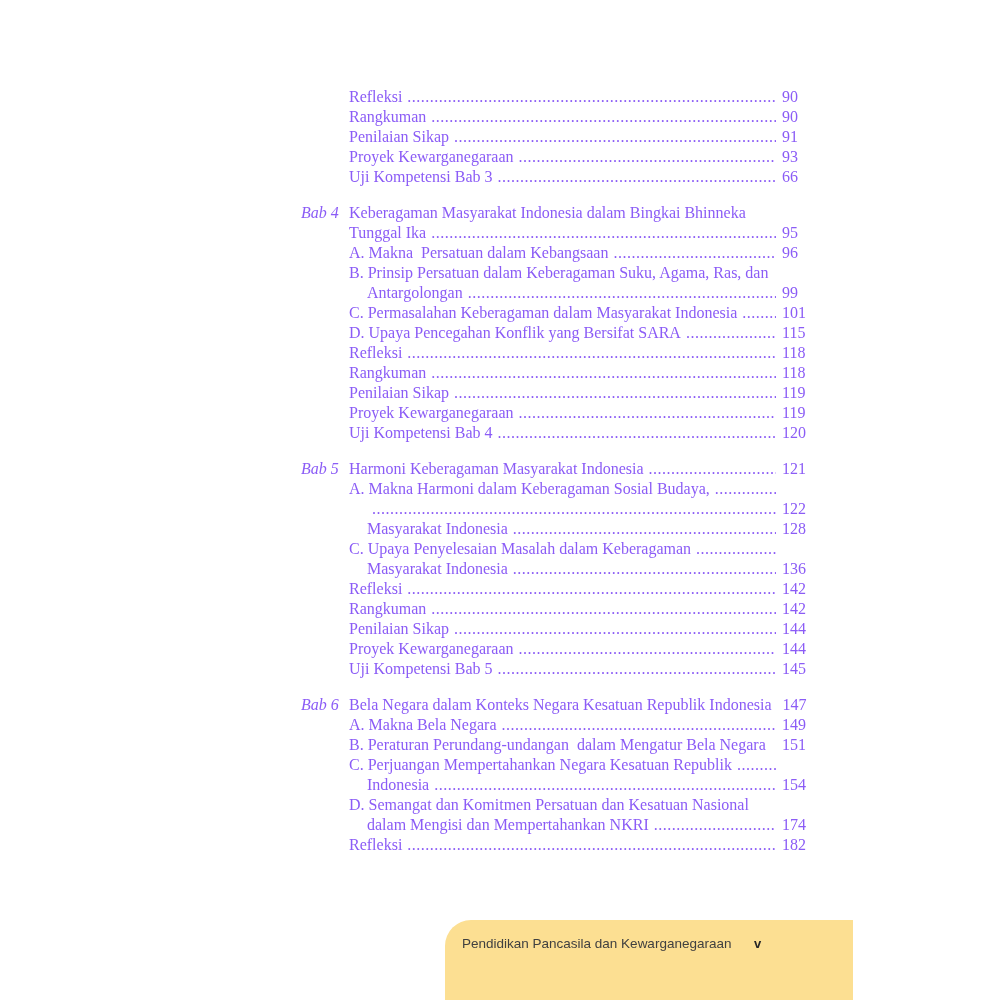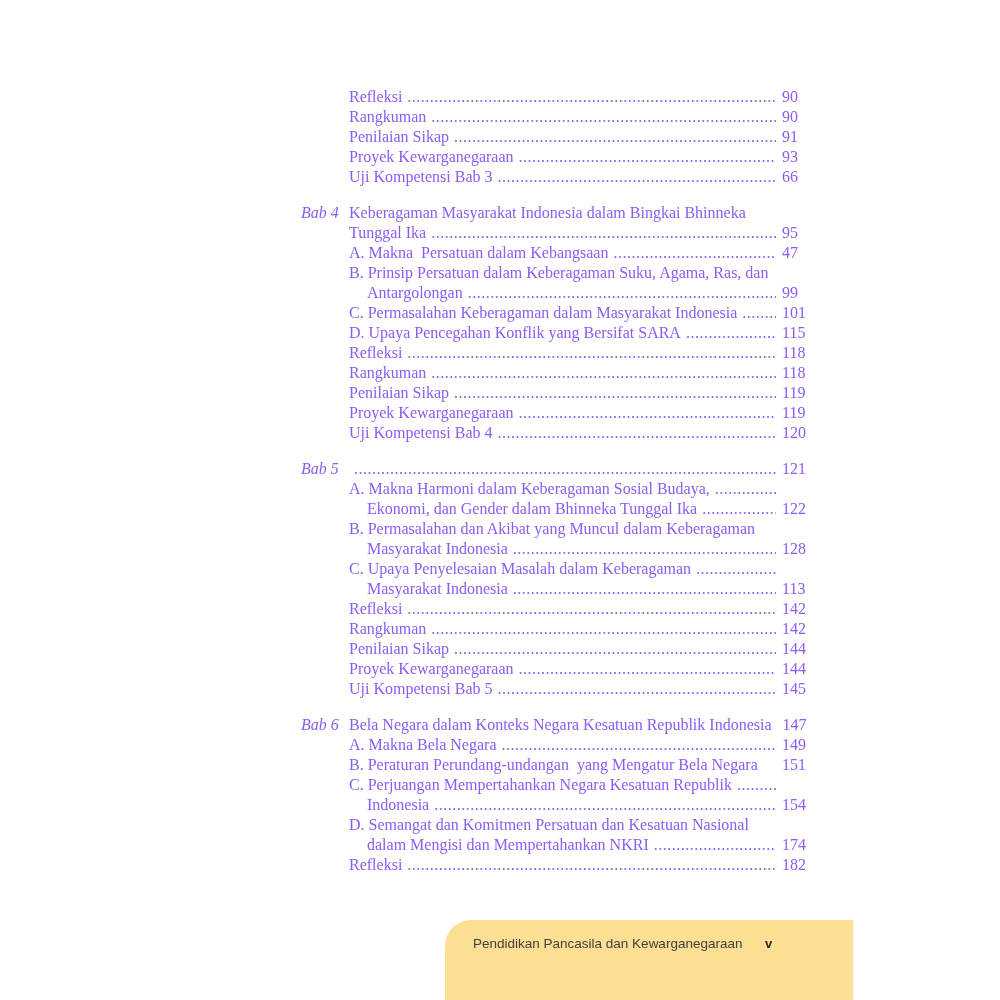--- a/index.html
+++ b/index.html
@@ -51,21 +51,21 @@
   }
   .footer-band {
     position: absolute;
     left: 445px;
     top: 920px;
     width: 408px;
     height: 80px;
     border-top-left-radius: 26px;
     font-family: "Liberation Sans", sans-serif;
     box-sizing: border-box;
-    padding: 14px 0 0 28px;
+    padding: 14px 0 0 17px;
   }
   .book-title {
     font-size: 13.5px;
     color: #404040;
   }
   .page-roman {
     font-size: 13px;
     font-weight: bold;
     color: #262626;
     margin-left: 18px;
@@ -115,21 +115,21 @@
       <div class="row entry">
     <span class="bab"></span>
     <span class="text">Tunggal Ika</span>
     <span class="leader">................................................................................................................................................................................................................................................</span>
     <span class="pagenum">95</span>
   </div>
       <div class="row entry">
     <span class="bab"></span>
     <span class="text">A. Makna  Persatuan dalam Kebangsaan</span>
     <span class="leader">................................................................................................................................................................................................................................................</span>
-    <span class="pagenum">47</span>
+    <span class="pagenum">96</span>
   </div>
       <div class="row entry">
     <span class="bab"></span>
     <span class="text">B. Prinsip Persatuan dalam Keberagaman Suku, Agama, Ras, dan</span>
     <span class="leader"></span>
     <span class="pagenum"></span>
   </div>
       <div class="row wrap">
     <span class="bab"></span>
     <span class="text">Antargolongan</span>
@@ -173,58 +173,52 @@
     <span class="pagenum">119</span>
   </div>
       <div class="row entry">
     <span class="bab"></span>
     <span class="text">Uji Kompetensi Bab 4</span>
     <span class="leader">................................................................................................................................................................................................................................................</span>
     <span class="pagenum">120</span>
   </div>
       <div class="row chapter">
     <span class="bab">Bab 5</span>
+    <span class="text">Harmoni Keberagaman Masyarakat Indonesia</span>
     <span class="leader">................................................................................................................................................................................................................................................</span>
     <span class="pagenum">121</span>
   </div>
       <div class="row entry">
     <span class="bab"></span>
     <span class="text">A. Makna Harmoni dalam Keberagaman Sosial Budaya,</span>
     <span class="leader">................................................................................................................................................................................................................................................</span>
     <span class="pagenum"></span>
   </div>
       <div class="row wrap">
     <span class="bab"></span>
-    <span class="text">Ekonomi, dan Gender dalam Bhinneka Tunggal Ika</span>
     <span class="leader">................................................................................................................................................................................................................................................</span>
     <span class="pagenum">122</span>
   </div>
-      <div class="row entry">
-    <span class="bab"></span>
-    <span class="text">B. Permasalahan dan Akibat yang Muncul dalam Keberagaman</span>
-    <span class="leader"></span>
-    <span class="pagenum"></span>
-  </div>
       <div class="row wrap">
     <span class="bab"></span>
     <span class="text">Masyarakat Indonesia</span>
     <span class="leader">................................................................................................................................................................................................................................................</span>
     <span class="pagenum">128</span>
   </div>
       <div class="row entry">
     <span class="bab"></span>
     <span class="text">C. Upaya Penyelesaian Masalah dalam Keberagaman</span>
     <span class="leader">................................................................................................................................................................................................................................................</span>
     <span class="pagenum"></span>
   </div>
       <div class="row wrap">
     <span class="bab"></span>
     <span class="text">Masyarakat Indonesia</span>
     <span class="leader">................................................................................................................................................................................................................................................</span>
-    <span class="pagenum">113</span>
+    <span class="pagenum">136</span>
   </div>
       <div class="row entry">
     <span class="bab"></span>
     <span class="text">Refleksi</span>
     <span class="leader">................................................................................................................................................................................................................................................</span>
     <span class="pagenum">142</span>
   </div>
       <div class="row entry">
     <span class="bab"></span>
     <span class="text">Rangkuman</span>
@@ -256,21 +250,21 @@
     <span class="pagenum">147</span>
   </div>
       <div class="row entry">
     <span class="bab"></span>
     <span class="text">A. Makna Bela Negara</span>
     <span class="leader">................................................................................................................................................................................................................................................</span>
     <span class="pagenum">149</span>
   </div>
       <div class="row entry">
     <span class="bab"></span>
-    <span class="text">B. Peraturan Perundang-undangan  yang Mengatur Bela Negara</span>
+    <span class="text">B. Peraturan Perundang-undangan  dalam Mengatur Bela Negara</span>
     <span class="leader"></span>
     <span class="pagenum">151</span>
   </div>
       <div class="row entry">
     <span class="bab"></span>
     <span class="text">C. Perjuangan Mempertahankan Negara Kesatuan Republik</span>
     <span class="leader">................................................................................................................................................................................................................................................</span>
     <span class="pagenum"></span>
   </div>
       <div class="row wrap">

